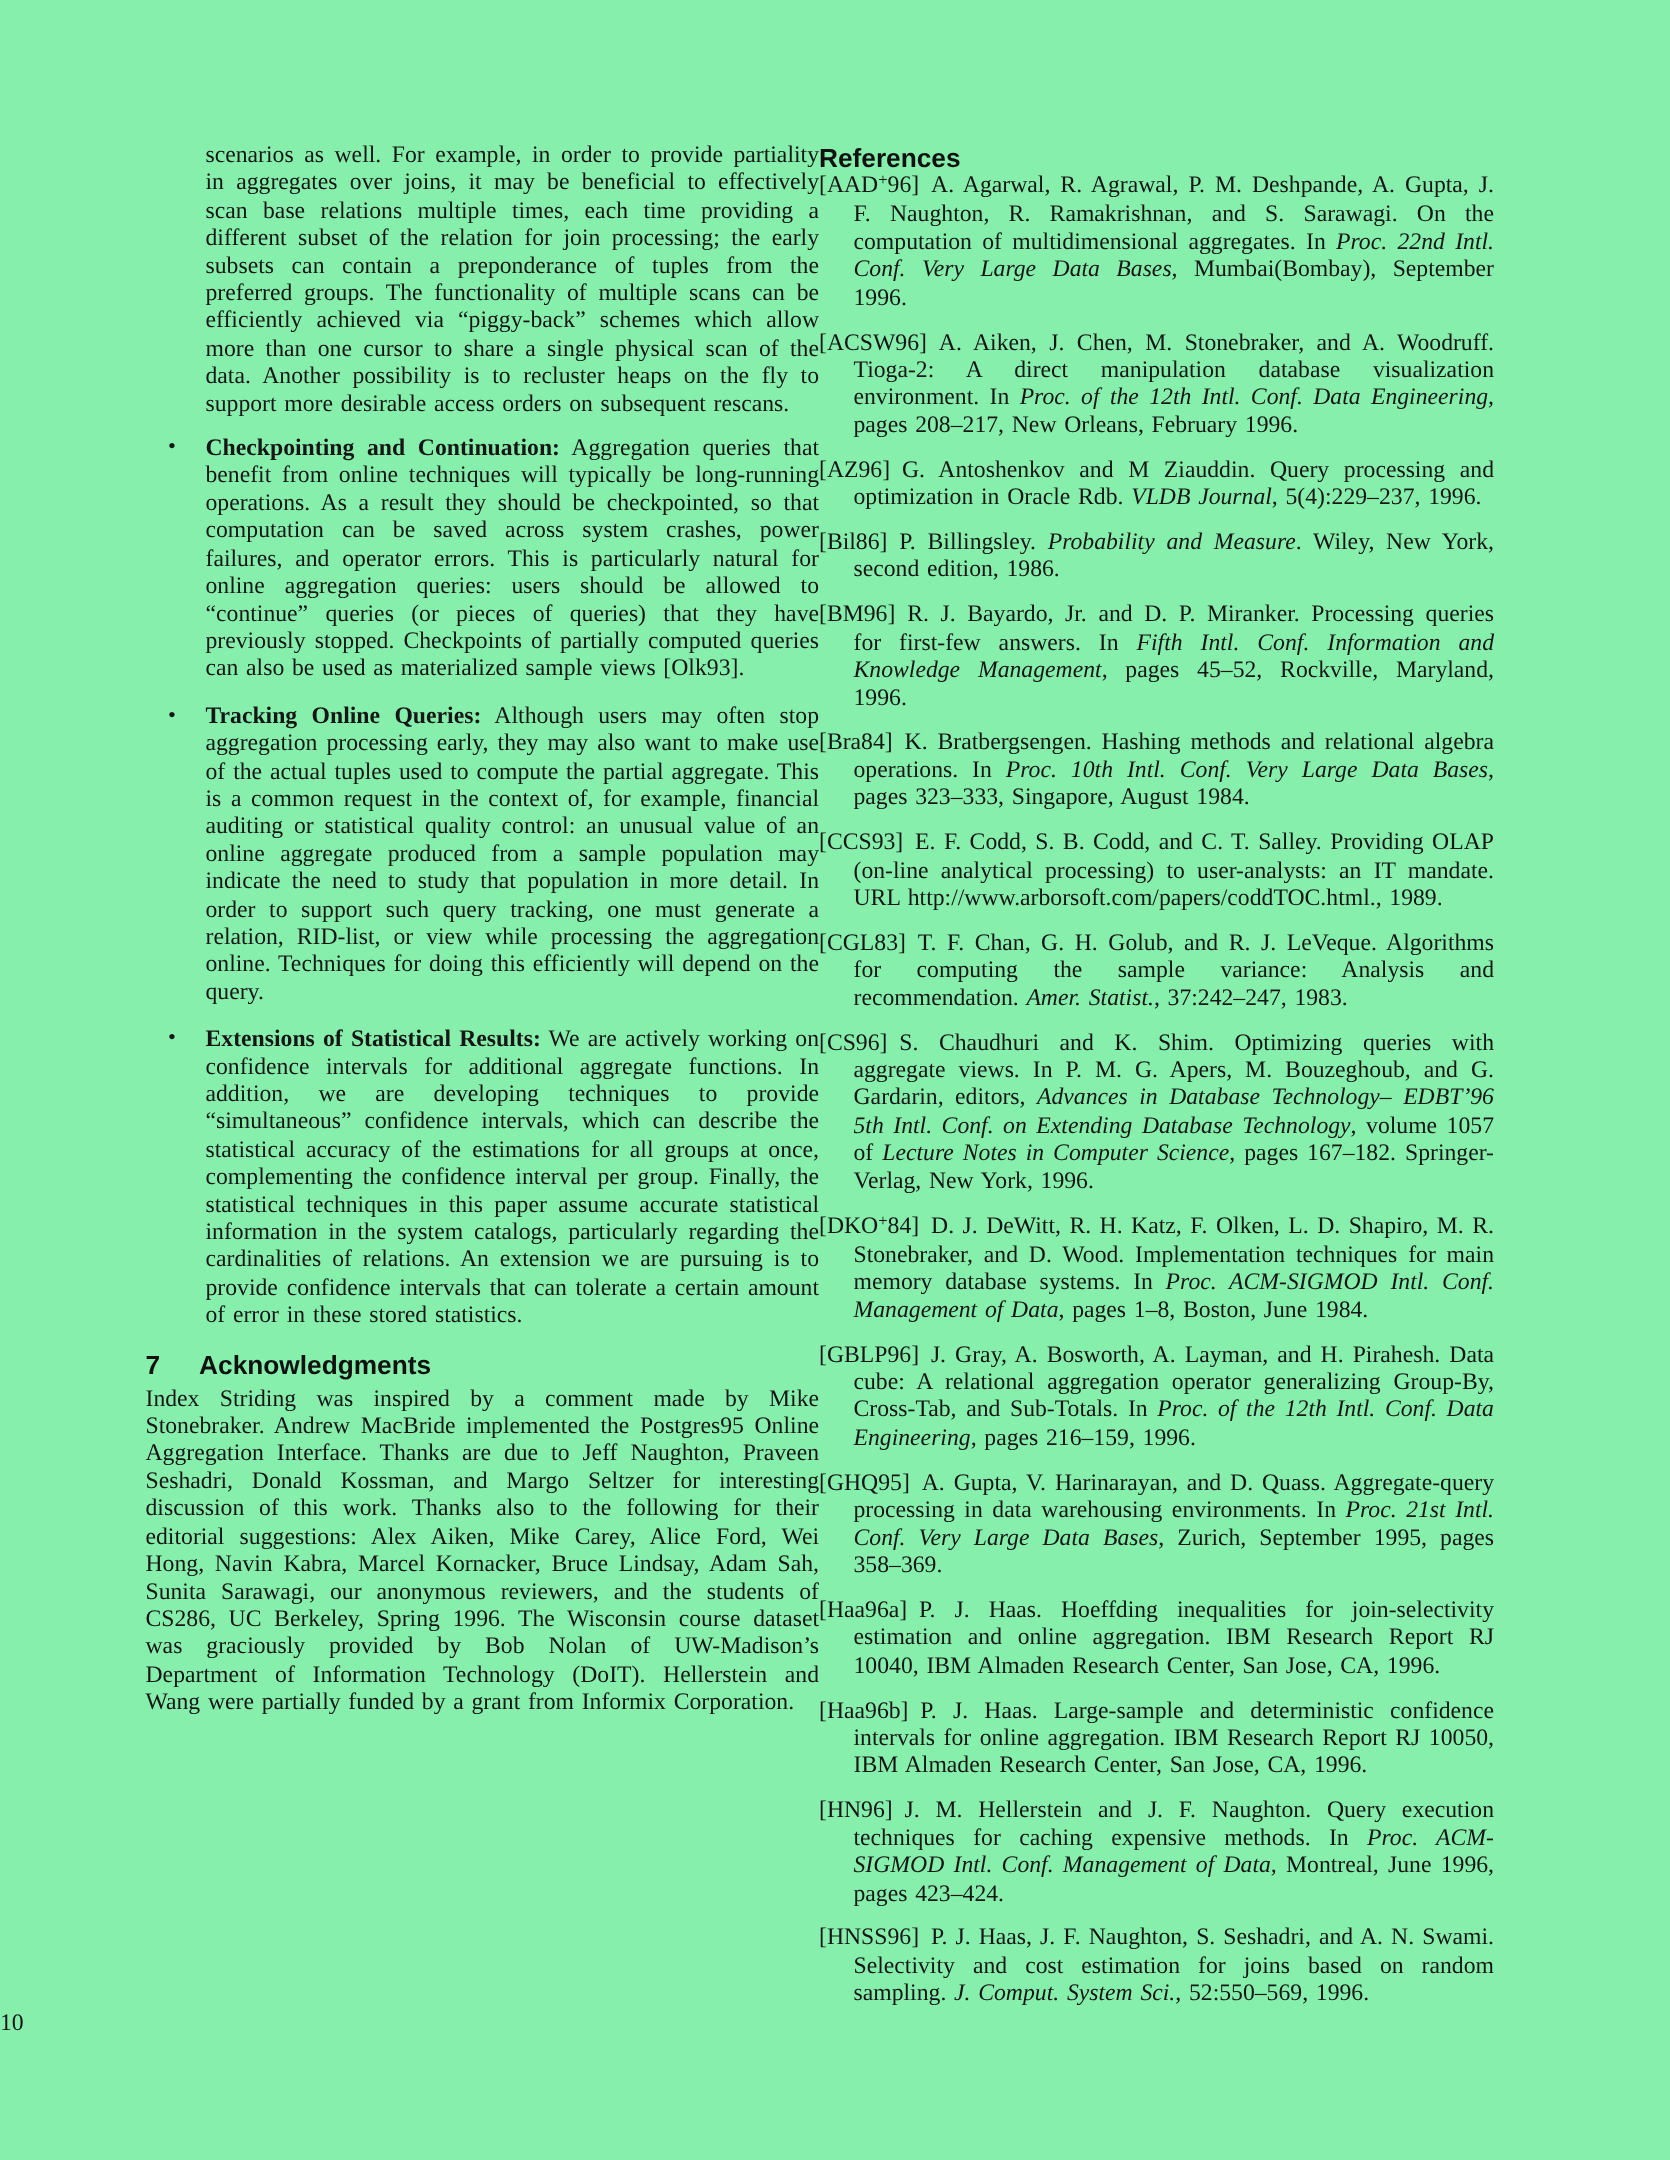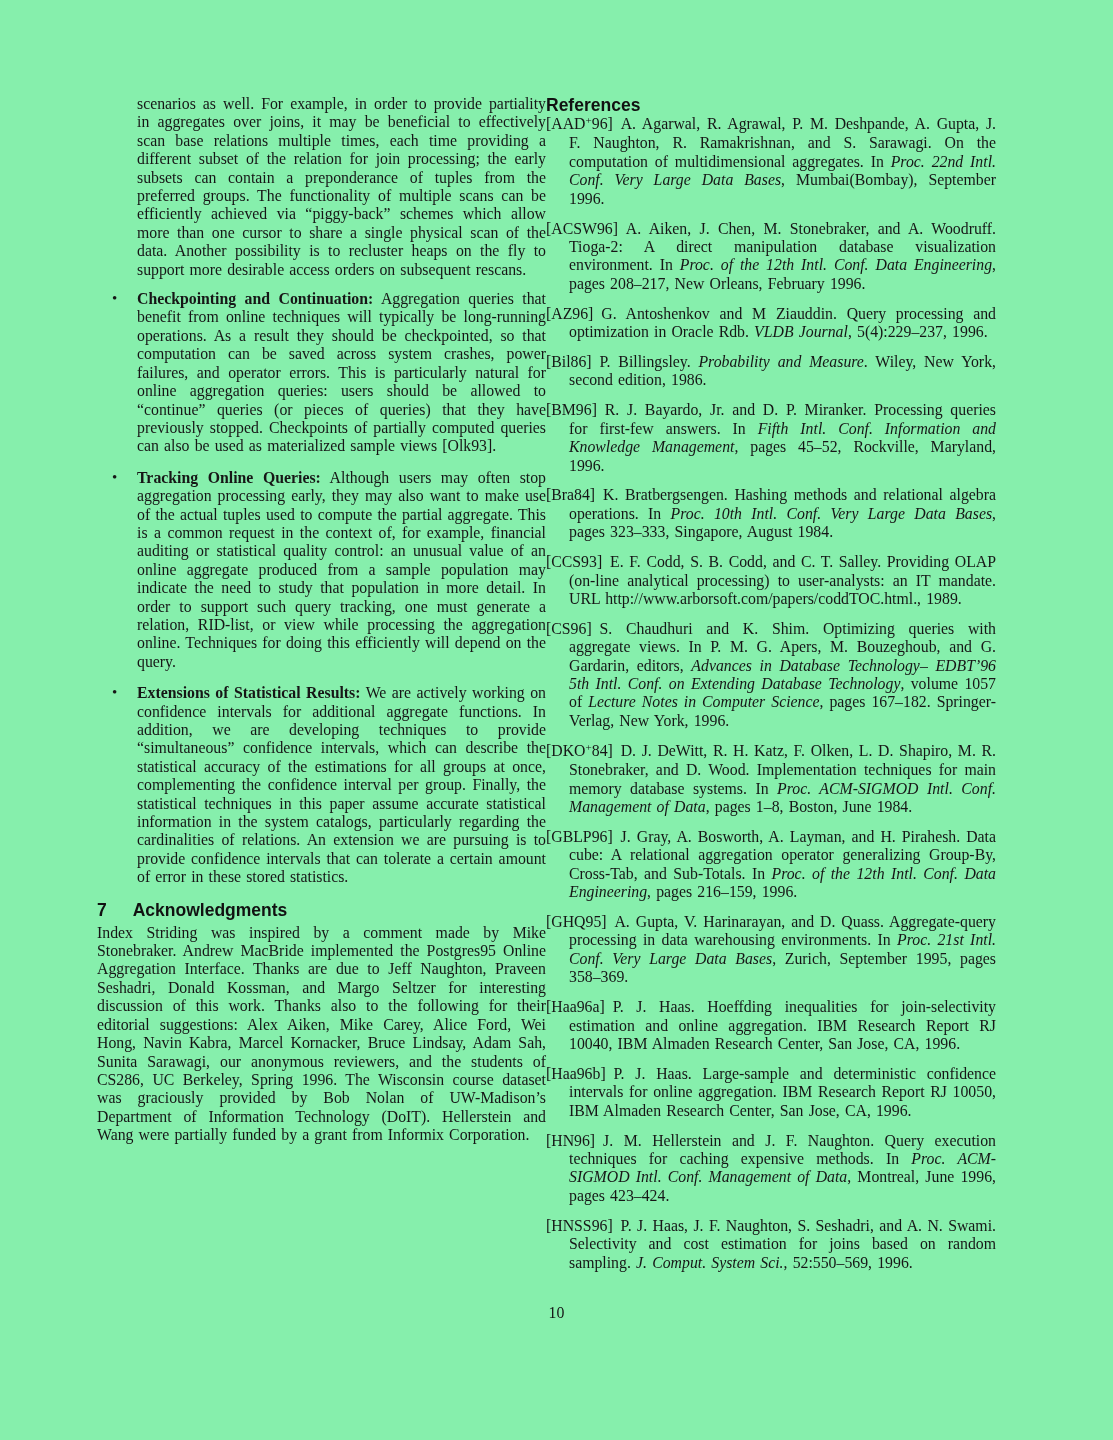--- a/index.html
+++ b/index.html
@@ -42,22 +42,22 @@
   .b { font-weight: 700; }
 
   .ref { padding-left: 23px; text-indent: -23px; margin-bottom: 11.5px; }
   .ref span { text-indent: 0; }
   .i { font-style: italic; }
   .sup { font-size: 70%; position: relative; top: -0.42em; }
 
   .footer {
     position: absolute;
     left: 0; right: 0;
-    top: 1304px;
-    text-align: center;
+    top: 1340px;
+    text-align: left;
     word-spacing: normal;
   }
 </style>
 </head>
 <body>
 
 <div class="page">
 
   <div class="col col-left">
     <p class="cont-para">scenarios as well. For example, in order to provide partiality in aggregates over joins, it may be beneficial to effectively scan base relations multiple times, each time providing a different subset of the relation for join processing; the early subsets can contain a preponderance of tuples from the preferred groups. The functionality of multiple scans can be efficiently achieved via “piggy-back” schemes which allow more than one cursor to share a single physical scan of the data. Another possibility is to recluster heaps on the fly to support more desirable access orders on subsequent rescans.</p>
@@ -90,20 +90,21 @@
   <div class="col col-right">
     <h2 class="head head-refs">References</h2>
 
     <p class="ref"><span>[AAD</span><span class="sup">+</span><span>96] A. Agarwal, R. Agrawal, P. M. Deshpande, A. Gupta, J. F. Naughton, R. Ramakrishnan, and S. Sarawagi. On the computation of multidimensional aggregates. In </span><span class="i">Proc. 22nd Intl. Conf. Very Large Data Bases</span><span>, Mumbai(Bombay), September 1996.</span></p>
     <p class="ref"><span>[ACSW96] A. Aiken, J. Chen, M. Stonebraker, and A. Woodruff. Tioga-2: A direct manipulation database visualization environment. In </span><span class="i">Proc. of the 12th Intl. Conf. Data Engineering</span><span>, pages 208–217, New Orleans, February 1996.</span></p>
     <p class="ref"><span>[AZ96] G. Antoshenkov and M Ziauddin. Query processing and optimization in Oracle Rdb. </span><span class="i">VLDB Journal</span><span>, 5(4):229–237, 1996.</span></p>
     <p class="ref"><span>[Bil86] P. Billingsley. </span><span class="i">Probability and Measure</span><span>. Wiley, New York, second edition, 1986.</span></p>
     <p class="ref"><span>[BM96] R. J. Bayardo, Jr. and D. P. Miranker. Processing queries for first-few answers. In </span><span class="i">Fifth Intl. Conf. Information and Knowledge Management</span><span>, pages 45–52, Rockville, Maryland, 1996.</span></p>
     <p class="ref"><span>[Bra84] K. Bratbergsengen. Hashing methods and relational algebra operations. In </span><span class="i">Proc. 10th Intl. Conf. Very Large Data Bases</span><span>, pages 323–333, Singapore, August 1984.</span></p>
     <p class="ref"><span>[CCS93] E. F. Codd, S. B. Codd, and C. T. Salley. Providing OLAP (on-line analytical processing) to user-analysts: an IT mandate. URL http://www.arborsoft.com/papers/coddTOC.html., 1989.</span></p>
+    <p class="ref"><span>[CGL83] T. F. Chan, G. H. Golub, and R. J. LeVeque. Algorithms for computing the sample variance: Analysis and recommendation. </span><span class="i">Amer. Statist.</span><span>, 37:242–247, 1983.</span></p>
     <p class="ref"><span>[CS96] S. Chaudhuri and K. Shim. Optimizing queries with aggregate views. In P. M. G. Apers, M. Bouzeghoub, and G. Gardarin, editors, </span><span class="i">Advances in Database Technology– EDBT’96 5th Intl. Conf. on Extending Database Technology</span><span>, volume 1057 of </span><span class="i">Lecture Notes in Computer Science</span><span>, pages 167–182. Springer-Verlag, New York, 1996.</span></p>
     <p class="ref"><span>[DKO</span><span class="sup">+</span><span>84] D. J. DeWitt, R. H. Katz, F. Olken, L. D. Shapiro, M. R. Stonebraker, and D. Wood. Implementation techniques for main memory database systems. In </span><span class="i">Proc. ACM-SIGMOD Intl. Conf. Management of Data</span><span>, pages 1–8, Boston, June 1984.</span></p>
     <p class="ref"><span>[GBLP96] J. Gray, A. Bosworth, A. Layman, and H. Pirahesh. Data cube: A relational aggregation operator generalizing Group-By, Cross-Tab, and Sub-Totals. In </span><span class="i">Proc. of the 12th Intl. Conf. Data Engineering</span><span>, pages 216–159, 1996.</span></p>
     <p class="ref"><span>[GHQ95] A. Gupta, V. Harinarayan, and D. Quass. Aggregate-query processing in data warehousing environments. In </span><span class="i">Proc. 21st Intl. Conf. Very Large Data Bases</span><span>, Zurich, September 1995, pages 358–369.</span></p>
     <p class="ref"><span>[Haa96a] P. J. Haas. Hoeffding inequalities for join-selectivity estimation and online aggregation. IBM Research Report RJ 10040, IBM Almaden Research Center, San Jose, CA, 1996.</span></p>
     <p class="ref"><span>[Haa96b] P. J. Haas. Large-sample and deterministic confidence intervals for online aggregation. IBM Research Report RJ 10050, IBM Almaden Research Center, San Jose, CA, 1996.</span></p>
     <p class="ref"><span>[HN96] J. M. Hellerstein and J. F. Naughton. Query execution techniques for caching expensive methods. In </span><span class="i">Proc. ACM-SIGMOD Intl. Conf. Management of Data</span><span>, Montreal, June 1996, pages 423–424.</span></p>
     <p class="ref"><span>[HNSS96] P. J. Haas, J. F. Naughton, S. Seshadri, and A. N. Swami. Selectivity and cost estimation for joins based on random sampling. </span><span class="i">J. Comput. System Sci.</span><span>, 52:550–569, 1996.</span></p>
   </div>
 

